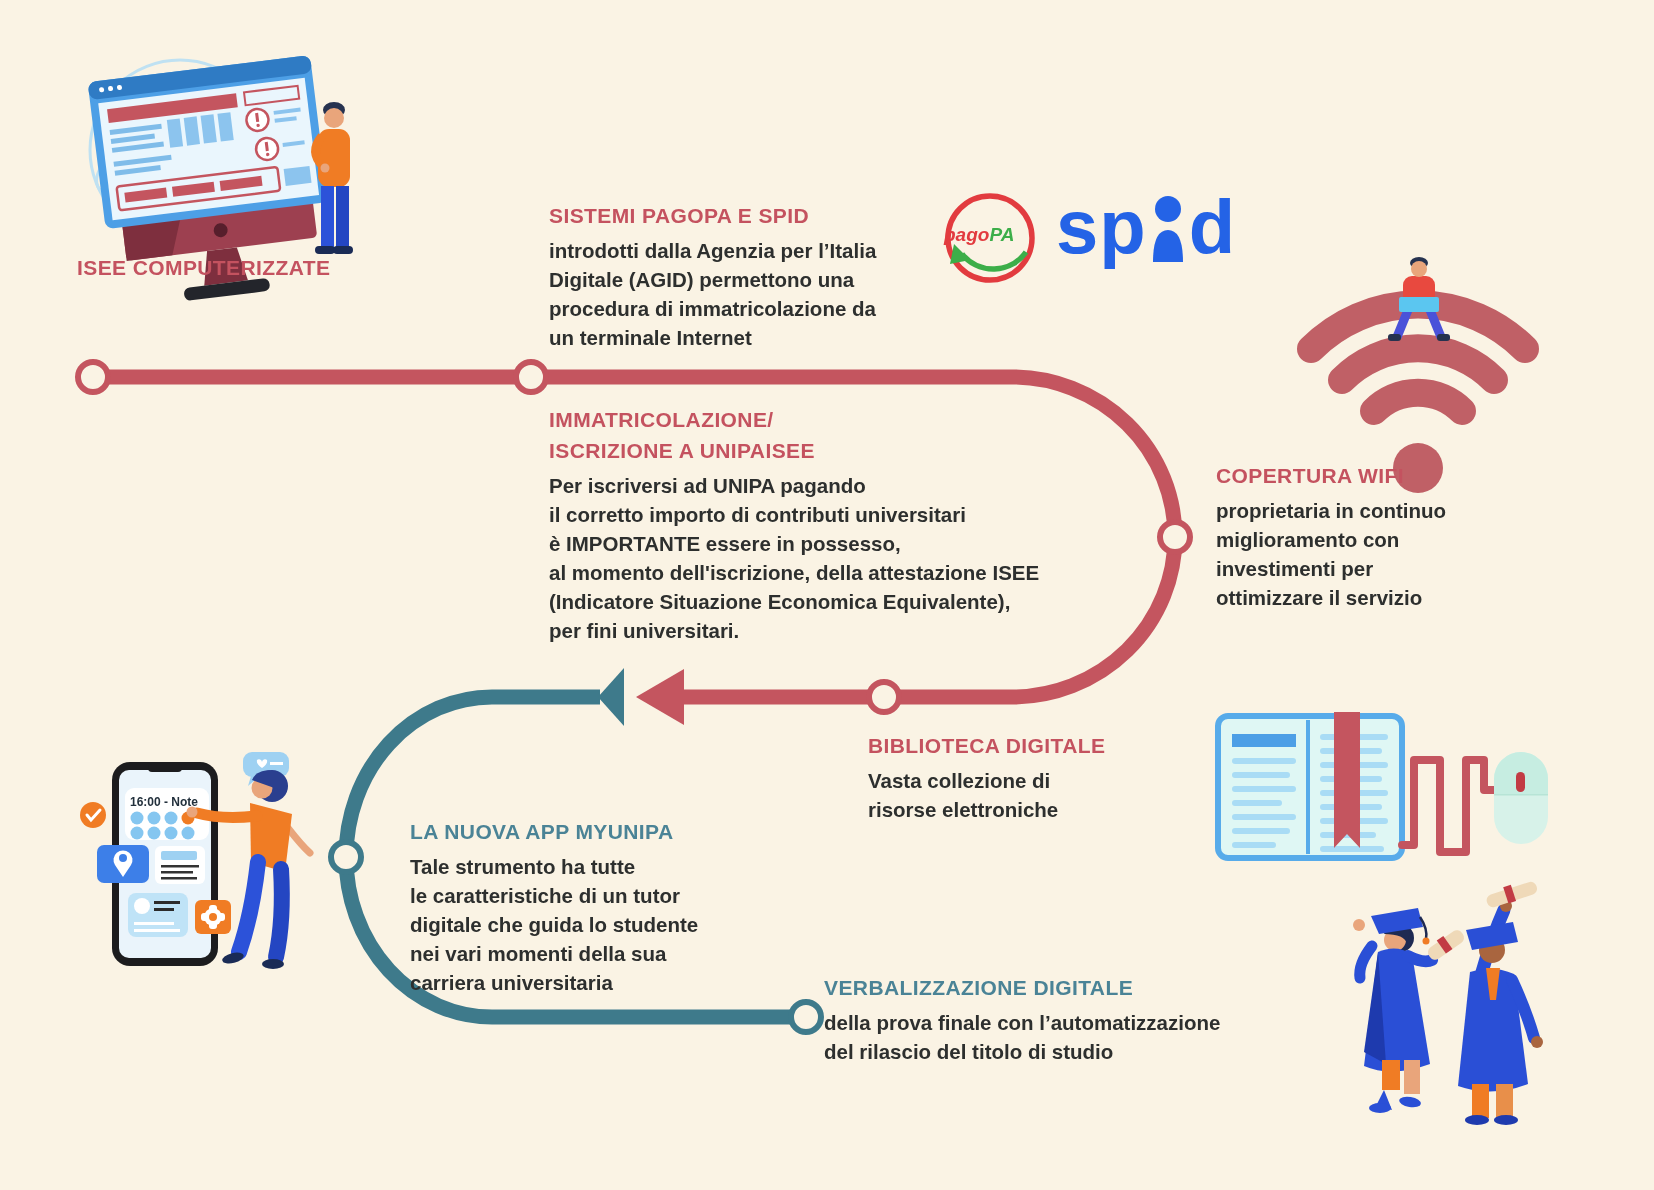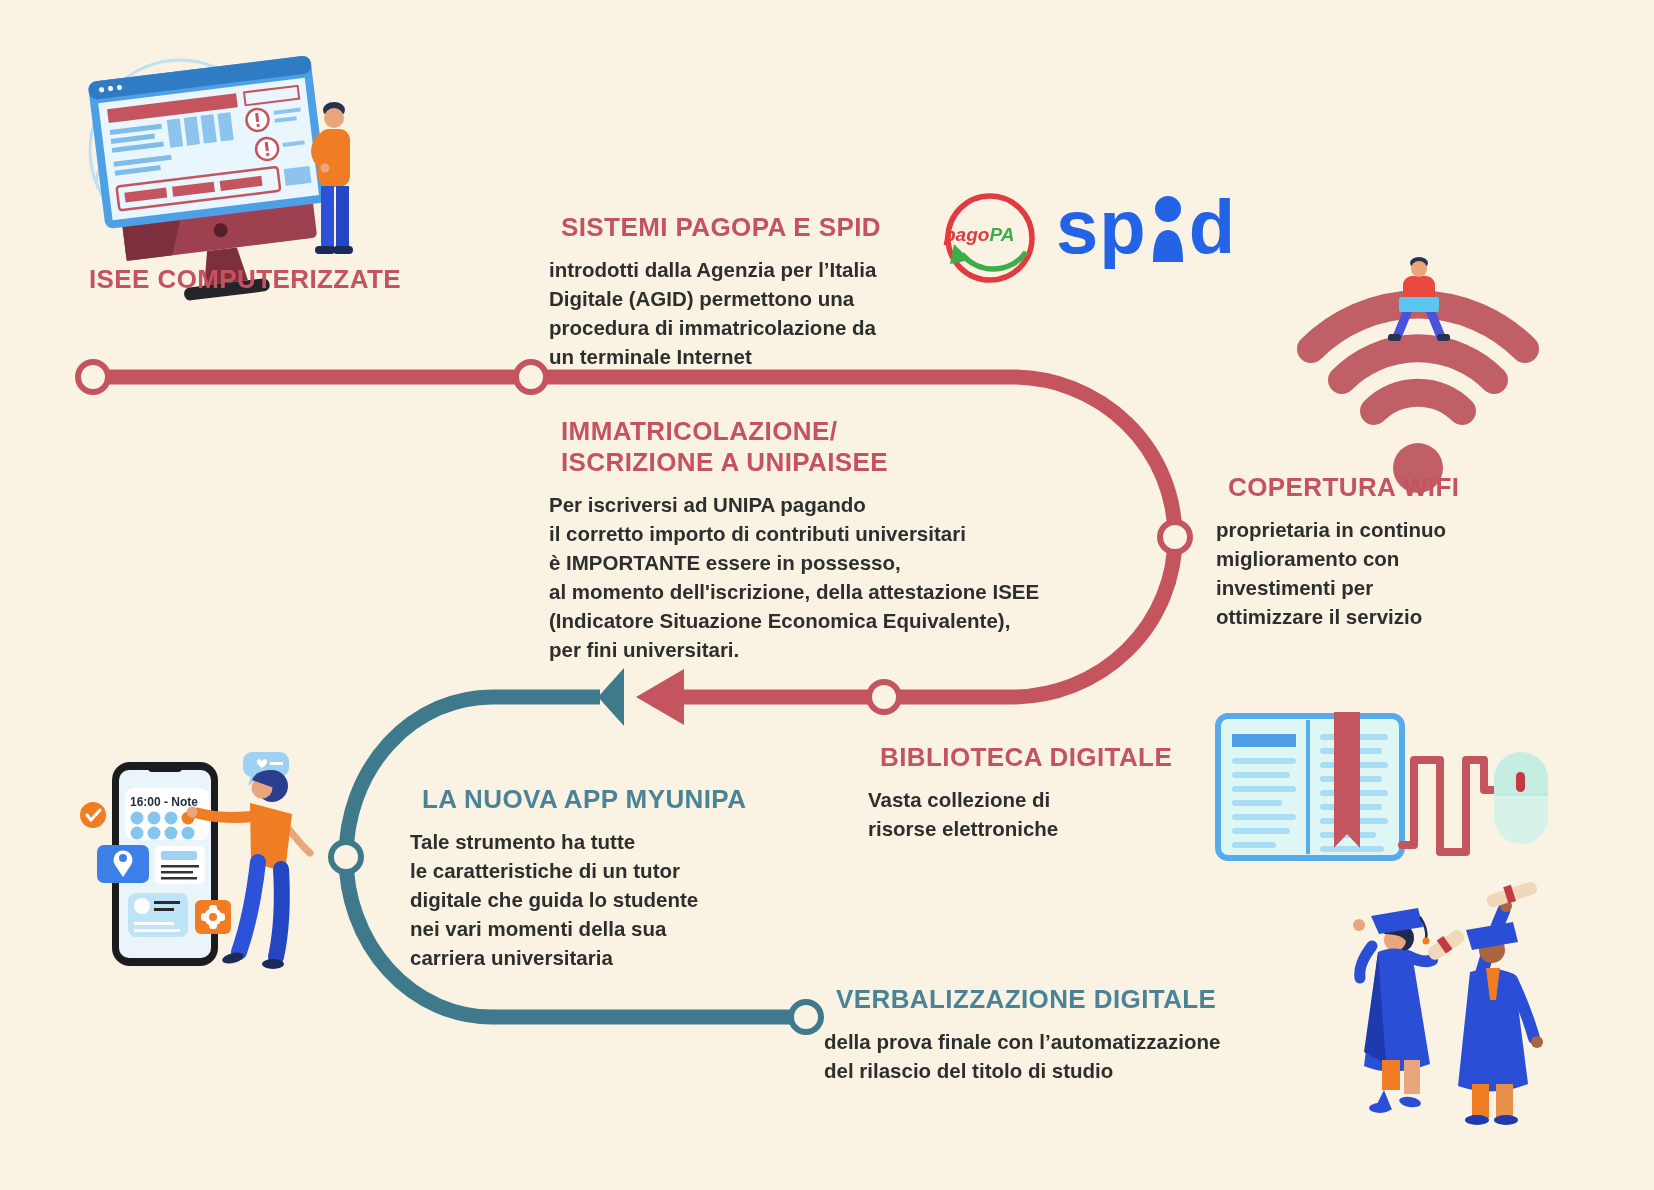--- a/index.html
+++ b/index.html
@@ -1,20 +1,20 @@
 <!DOCTYPE html>
 <html style="--bg: #FAF3E4; --red: #C4555F; --teal: #3E7A8B; --heading-red: #C4525F; --heading-teal: #4A8396; --text: #2D2F2E; --spid-blue: #2463E6; --pagopa-red: #E23B3F; --pagopa-green: #3CAE49; --wifi-red: #C06066; --orange: #F07C24; --sky-blue: #4D9FE6; --light-blue: #A9DCF5; --navy: #26324F; --gown-blue: #2A4FD6; --mint: #D7F2E9;"><head>
 <meta charset="utf-8">
 <style>
   html,body{margin:0;padding:0;background:#ddd}
   .canvas{position:relative;width:1654px;height:1190px;background:var(--bg);overflow:hidden;
           font-family:"Liberation Sans",sans-serif}
   .canvas > svg{position:absolute;left:0;top:0}
   .sec{position:absolute}
-  .sec h2{margin:12px;font-size:26px;font-weight:700;letter-spacing:.4px;line-height:31px;white-space:pre-line}
+  .sec h2{margin:0;font-size:21px;font-weight:700;letter-spacing:.4px;line-height:31px;white-space:pre-line}
   .sec p{margin:5px 0 0;font-size:20.5px;font-weight:700;line-height:29px;white-space:pre-line;color:var(--text)}
   .sec.red h2{color:var(--heading-red)}
   .sec.teal h2{color:var(--heading-teal)}
   
   .tl-red{stroke:var(--red);stroke-width:15;fill:none}
   .tl-teal{stroke:var(--teal);stroke-width:15;fill:none}
   .node-red{fill:var(--bg);stroke:var(--red);stroke-width:6}
   .node-teal{fill:var(--bg);stroke:var(--teal);stroke-width:6}
   
   .spid{position:absolute;left:1056px;top:196px;display:flex;
@@ -324,21 +324,21 @@
 investimenti per
 ottimizzare il servizio</p>
   </div>
 
   <div class="sec red" style="left:868px;top:730px">
     <h2>BIBLIOTECA DIGITALE</h2>
     <p>Vasta collezione di
 risorse elettroniche</p>
   </div>
 
-  <div class="sec teal" style="left:410px;top:772px">
+  <div class="sec teal" style="left:410px;top:816px">
     <h2>LA NUOVA APP MYUNIPA</h2>
     <p>Tale strumento ha tutte
 le caratteristiche di un tutor
 digitale che guida lo studente
 nei vari momenti della sua
 carriera universitaria</p>
   </div>
 
   <div class="sec teal" style="left:824px;top:972px">
     <h2>VERBALIZZAZIONE DIGITALE</h2>

